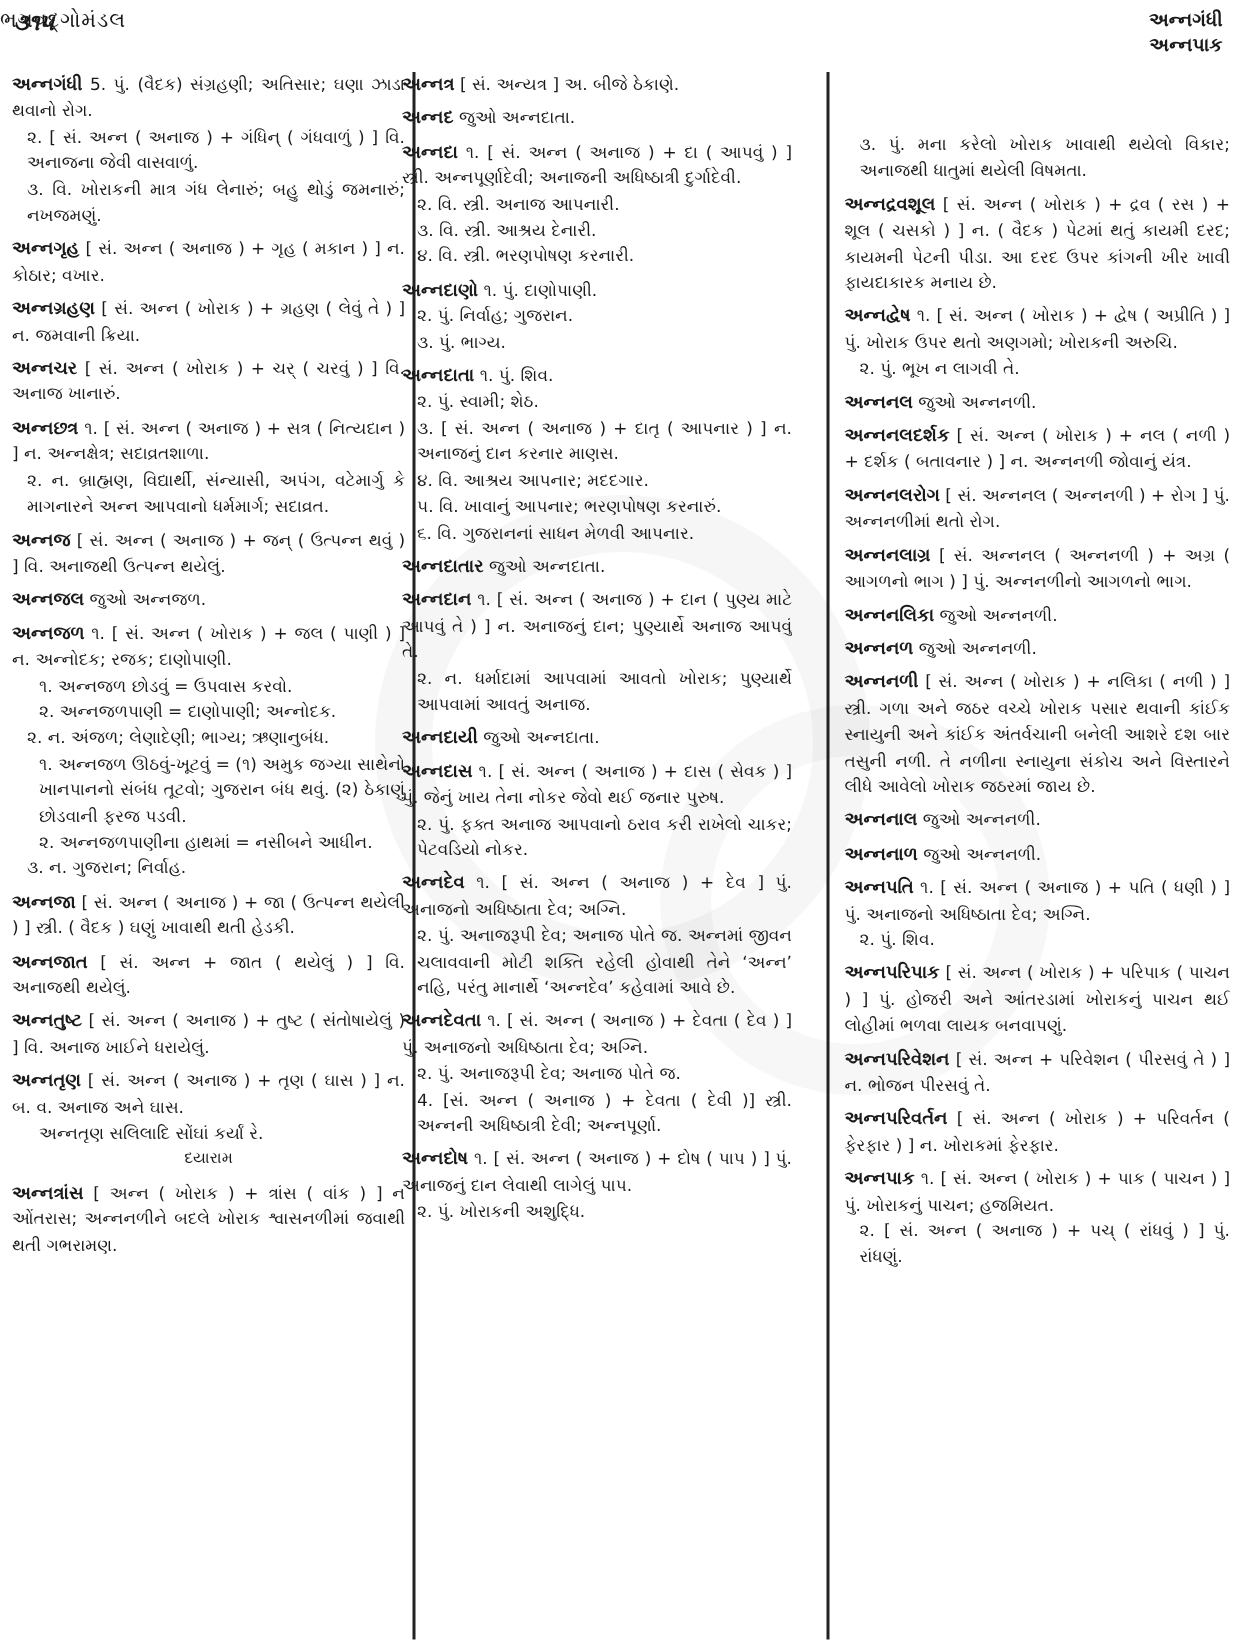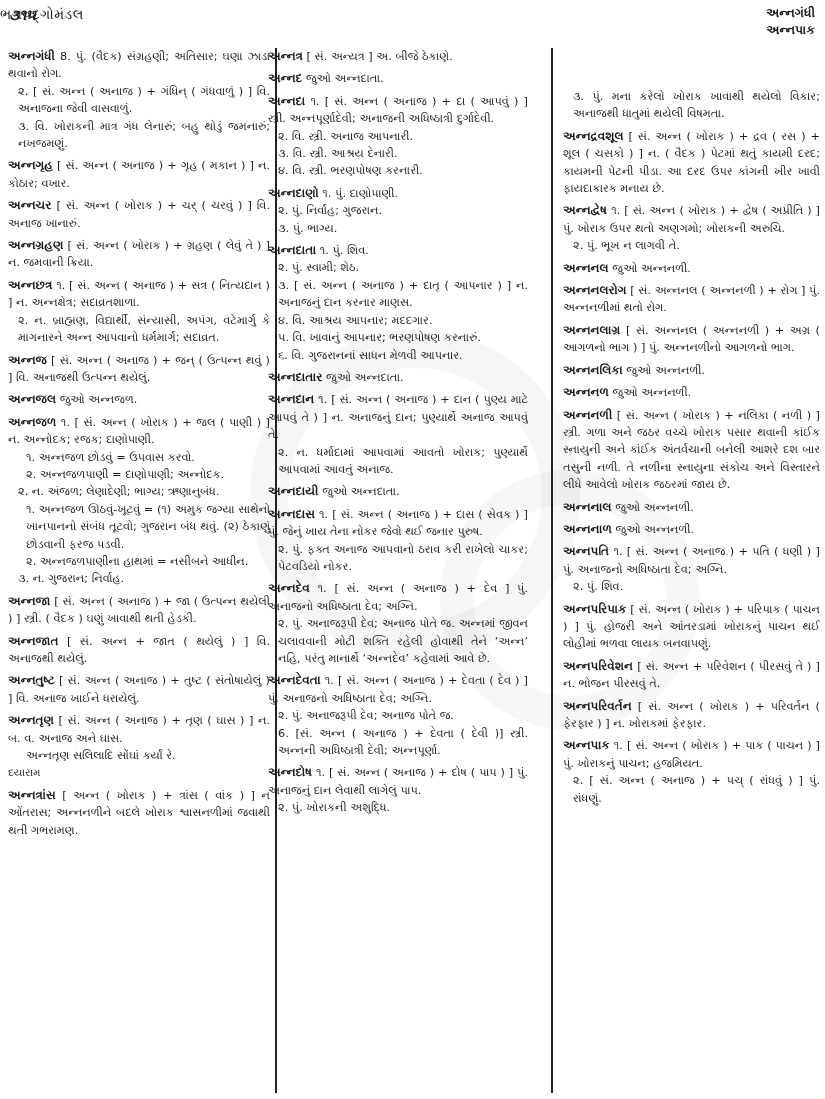--- a/index.html
+++ b/index.html
@@ -19,21 +19,21 @@
   .col2 { left:268px; width:260px; }
   .col3 { left:563px; width:257px;margin-top:40px; }
   .divider { position:absolute; top:0; height:1045px; width:2px; background:#222; }
   .d1 { left:275px; }
   .d2 { left:551px; }
   .entry { margin:0 0 5px 0; text-align:justify; }
   .hw { font-weight:bold; font-size:12px; }
   .sense { display:block; padding-left:10px; }
   .sub { display:block; padding-left:18px; }
   .quote { display:block; padding-left:18px; }
-  .attrib { display:block; text-align:left; font-size:10.5px; }
+  .attrib { display:block; text-align:center; font-size:10.5px; }
   .watermark {
     position:absolute; left:250px; top:330px; width:330px; height:330px;
     border-radius:50%; border:38px solid rgba(0,0,0,0.035); box-sizing:border-box;
   }
   .watermark2 {
     position:absolute; left:440px; top:470px; width:260px; height:260px;
     border-radius:50%; border:34px solid rgba(0,0,0,0.03); box-sizing:border-box;
   }
 </style>
 </head>
@@ -46,24 +46,24 @@
   <div class="page-num">૩૧૫</div>
   <div class="running-title">ભગવદ્ગોમંડલ</div>
   <div class="guide">
     <div>અન્નગંધી</div>
     <div>અન્નપાક</div>
   </div>
 </div>
 
 <div class="columns">
   <div class="col col1">
-      <div class="entry"><span class="hw">અન્નગંધી</span> <span class="">8. પું. (વૈદક) સંગ્રહણી; અતિસાર; ઘણા ઝાડા થવાનો રોગ.</span><span class="sense">૨. [ સં. અન્ન ( અનાજ ) + ગંધિન્ ( ગંધવાળું ) ] વિ. અનાજના જેવી વાસવાળું.</span><span class="sense">૩. વિ. ખોરાકની માત્ર ગંધ લેનારું; બહુ થોડું જમનારું; નખજમણું.</span></div>
+      <div class="entry"><span class="hw">અન્નગંધી</span> <span class="">5. પું. (વૈદક) સંગ્રહણી; અતિસાર; ઘણા ઝાડા થવાનો રોગ.</span><span class="sense">૨. [ સં. અન્ન ( અનાજ ) + ગંધિન્ ( ગંધવાળું ) ] વિ. અનાજના જેવી વાસવાળું.</span><span class="sense">૩. વિ. ખોરાકની માત્ર ગંધ લેનારું; બહુ થોડું જમનારું; નખજમણું.</span></div>
       <div class="entry"><span class="hw">અન્નગૃહ</span> <span class="">[ સં. અન્ન ( અનાજ ) + ગૃહ ( મકાન ) ] ન. કોઠાર; વખાર.</span></div>
+      <div class="entry"><span class="hw">અન્નગ્રહણ</span> <span class="">[ સં. અન્ન ( ખોરાક ) + ગ્રહણ ( લેવું તે ) ] ન. જમવાની ક્રિયા.</span></div>
       <div class="entry"><span class="hw">અન્નચર</span> <span class="">[ સં. અન્ન ( ખોરાક ) + ચર્ ( ચરવું ) ] વિ. અનાજ ખાનારું.</span></div>
-      <div class="entry"><span class="hw">અન્નગ્રહણ</span> <span class="">[ સં. અન્ન ( ખોરાક ) + ગ્રહણ ( લેવું તે ) ] ન. જમવાની ક્રિયા.</span></div>
       <div class="entry"><span class="hw">અન્નછત્ર</span> <span class="">૧. [ સં. અન્ન ( અનાજ ) + સત્ર ( નિત્યદાન ) ] ન. અન્નક્ષેત્ર; સદાવ્રતશાળા.</span><span class="sense">૨. ન. બ્રાહ્મણ, વિદ્યાર્થી, સંન્યાસી, અપંગ, વટેમાર્ગુ કે માગનારને અન્ન આપવાનો ધર્મમાર્ગ; સદાવ્રત.</span></div>
       <div class="entry"><span class="hw">અન્નજ</span> <span class="">[ સં. અન્ન ( અનાજ ) + જન્ ( ઉત્પન્ન થવું ) ] વિ. અનાજથી ઉત્પન્ન થયેલું.</span></div>
       <div class="entry"><span class="hw">અન્નજલ</span> <span class="">જુઓ અન્નજળ.</span></div>
       <div class="entry"><span class="hw">અન્નજળ</span> <span class="">૧. [ સં. અન્ન ( ખોરાક ) + જલ ( પાણી ) ] ન. અન્નોદક; રજક; દાણોપાણી.</span><span class="sub">૧. અન્નજળ છોડવું = ઉપવાસ કરવો.</span><span class="sub">૨. અન્નજળપાણી = દાણોપાણી; અન્નોદક.</span><span class="sense">૨. ન. અંજળ; લેણાદેણી; ભાગ્ય; ઋણાનુબંધ.</span><span class="sub">૧. અન્નજળ ઊઠવું-ખૂટવું = (૧) અમુક જગ્યા સાથેનો ખાનપાનનો સંબંધ તૂટવો; ગુજરાન બંધ થવું. (૨) ઠેકાણું છોડવાની ફરજ પડવી.</span><span class="sub">૨. અન્નજળપાણીના હાથમાં = નસીબને આધીન.</span><span class="sense">૩. ન. ગુજરાન; નિર્વાહ.</span></div>
       <div class="entry"><span class="hw">અન્નજા</span> <span class="">[ સં. અન્ન ( અનાજ ) + જા ( ઉત્પન્ન થયેલી ) ] સ્ત્રી. ( વૈદક ) ઘણું ખાવાથી થતી હેડકી.</span></div>
       <div class="entry"><span class="hw">અન્નજાત</span> <span class="">[ સં. અન્ન + જાત ( થયેલું ) ] વિ. અનાજથી થયેલું.</span></div>
       <div class="entry"><span class="hw">અન્નતુષ્ટ</span> <span class="">[ સં. અન્ન ( અનાજ ) + તુષ્ટ ( સંતોષાયેલું ) ] વિ. અનાજ ખાઈને ધરાયેલું.</span></div>
       <div class="entry"><span class="hw">અન્નતૃણ</span> <span class="">[ સં. અન્ન ( અનાજ ) + તૃણ ( ઘાસ ) ] ન. બ. વ. અનાજ અને ઘાસ.</span><span class="quote">અન્નતૃણ સલિલાદિ સોંઘાં કર્યાં રે.</span><span class="attrib">દયારામ</span></div>
       <div class="entry"><span class="hw">અન્નત્રાંસ</span> <span class="">[ અન્ન ( ખોરાક ) + ત્રાંસ ( વાંક ) ] ન ઓંતરાસ; અન્નનળીને બદલે ખોરાક શ્વાસનળીમાં જવાથી થતી ગભરામણ.</span></div>
     </div>
@@ -72,31 +72,32 @@
       <div class="entry"><span class="hw">અન્નત્ર</span> <span class="">[ સં. અન્યત્ર ] અ. બીજે ઠેકાણે.</span></div>
       <div class="entry"><span class="hw">અન્નદ</span> <span class="">જુઓ અન્નદાતા.</span></div>
       <div class="entry"><span class="hw">અન્નદા</span> <span class="">૧. [ સં. અન્ન ( અનાજ ) + દા ( આપવું ) ] સ્ત્રી. અન્નપૂર્ણાદેવી; અનાજની અધિષ્ઠાત્રી દુર્ગાદેવી.</span><span class="sense">૨. વિ. સ્ત્રી. અનાજ આપનારી.</span><span class="sense">૩. વિ. સ્ત્રી. આશ્રય દેનારી.</span><span class="sense">૪. વિ. સ્ત્રી. ભરણપોષણ કરનારી.</span></div>
       <div class="entry"><span class="hw">અન્નદાણો</span> <span class="">૧. પું. દાણોપાણી.</span><span class="sense">૨. પું. નિર્વાહ; ગુજરાન.</span><span class="sense">૩. પું. ભાગ્ય.</span></div>
       <div class="entry"><span class="hw">અન્નદાતા</span> <span class="">૧. પું. શિવ.</span><span class="sense">૨. પું. સ્વામી; શેઠ.</span><span class="sense">૩. [ સં. અન્ન ( અનાજ ) + દાતૃ ( આપનાર ) ] ન. અનાજનું દાન કરનાર માણસ.</span><span class="sense">૪. વિ. આશ્રય આપનાર; મદદગાર.</span><span class="sense">૫. વિ. ખાવાનું આપનાર; ભરણપોષણ કરનારું.</span><span class="sense">૬. વિ. ગુજરાનનાં સાધન મેળવી આપનાર.</span></div>
       <div class="entry"><span class="hw">અન્નદાતાર</span> <span class="">જુઓ અન્નદાતા.</span></div>
       <div class="entry"><span class="hw">અન્નદાન</span> <span class="">૧. [ સં. અન્ન ( અનાજ ) + દાન ( પુણ્ય માટે આપવું તે ) ] ન. અનાજનું દાન; પુણ્યાર્થે અનાજ આપવું તે.</span><span class="sense">૨. ન. ધર્માદામાં આપવામાં આવતો ખોરાક; પુણ્યાર્થે આપવામાં આવતું અનાજ.</span></div>
       <div class="entry"><span class="hw">અન્નદાયી</span> <span class="">જુઓ અન્નદાતા.</span></div>
       <div class="entry"><span class="hw">અન્નદાસ</span> <span class="">૧. [ સં. અન્ન ( અનાજ ) + દાસ ( સેવક ) ] પું. જેનું ખાય તેના નોકર જેવો થઈ જનાર પુરુષ.</span><span class="sense">૨. પું. ફક્ત અનાજ આપવાનો ઠરાવ કરી રાખેલો ચાકર; પેટવડિયો નોકર.</span></div>
       <div class="entry"><span class="hw">અન્નદેવ</span> <span class="">૧. [ સં. અન્ન ( અનાજ ) + દેવ ] પું. અનાજનો અધિષ્ઠાતા દેવ; અગ્નિ.</span><span class="sense">૨. પું. અનાજરૂપી દેવ; અનાજ પોતે જ. અન્નમાં જીવન ચલાવવાની મોટી શક્તિ રહેલી હોવાથી તેને ‘અન્ન’ નહિ, પરંતુ માનાર્થે ‘અન્નદેવ’ કહેવામાં આવે છે.</span></div>
-      <div class="entry"><span class="hw">અન્નદેવતા</span> <span class="">૧. [ સં. અન્ન ( અનાજ ) + દેવતા ( દેવ ) ] પું. અનાજનો અધિષ્ઠાતા દેવ; અગ્નિ.</span><span class="sense">૨. પું. અનાજરૂપી દેવ; અનાજ પોતે જ.</span><span class="sense">6. [સં. અન્ન ( અનાજ ) + દેવતા ( દેવી )] સ્ત્રી. અન્નની અધિષ્ઠાત્રી દેવી; અન્નપૂર્ણા.</span></div>
+      <div class="entry"><span class="hw">અન્નદેવતા</span> <span class="">૧. [ સં. અન્ન ( અનાજ ) + દેવતા ( દેવ ) ] પું. અનાજનો અધિષ્ઠાતા દેવ; અગ્નિ.</span><span class="sense">૨. પું. અનાજરૂપી દેવ; અનાજ પોતે જ.</span><span class="sense">4. [સં. અન્ન ( અનાજ ) + દેવતા ( દેવી )] સ્ત્રી. અન્નની અધિષ્ઠાત્રી દેવી; અન્નપૂર્ણા.</span></div>
       <div class="entry"><span class="hw">અન્નદોષ</span> <span class="">૧. [ સં. અન્ન ( અનાજ ) + દોષ ( પાપ ) ] પું. અનાજનું દાન લેવાથી લાગેલું પાપ.</span><span class="sense">૨. પું. ખોરાકની અશુદ્ધિ.</span></div>
     </div>
   <div class="divider d2"></div>
   <div class="col col3">
       <div class="entry">
         <span class="sense">૩. પું. મના કરેલો ખોરાક ખાવાથી થયેલો વિકાર; અનાજથી ધાતુમાં થયેલી વિષમતા.</span>
       </div>
       <div class="entry"><span class="hw">અન્નદ્રવશૂલ</span> <span class="">[ સં. અન્ન ( ખોરાક ) + દ્રવ ( રસ ) + શૂલ ( ચસકો ) ] ન. ( વૈદક ) પેટમાં થતું કાયમી દરદ; કાયમની પેટની પીડા. આ દરદ ઉપર કાંગની ખીર ખાવી ફાયદાકારક મનાય છે.</span></div>
       <div class="entry"><span class="hw">અન્નદ્વેષ</span> <span class="">૧. [ સં. અન્ન ( ખોરાક ) + દ્વેષ ( અપ્રીતિ ) ] પું. ખોરાક ઉપર થતો અણગમો; ખોરાકની અરુચિ.</span><span class="sense">૨. પું. ભૂખ ન લાગવી તે.</span></div>
       <div class="entry"><span class="hw">અન્નનલ</span> <span class="">જુઓ અન્નનળી.</span></div>
+      <div class="entry"><span class="hw">અન્નનલદર્શક</span> <span class="">[ સં. અન્ન ( ખોરાક ) + નલ ( નળી ) + દર્શક ( બતાવનાર ) ] ન. અન્નનળી જોવાનું યંત્ર.</span></div>
       <div class="entry"><span class="hw">અન્નનલરોગ</span> <span class="">[ સં. અન્નનલ ( અન્નનળી ) + રોગ ] પું. અન્નનળીમાં થતો રોગ.</span></div>
       <div class="entry"><span class="hw">અન્નનલાગ્ર</span> <span class="">[ સં. અન્નનલ ( અન્નનળી ) + અગ્ર ( આગળનો ભાગ ) ] પું. અન્નનળીનો આગળનો ભાગ.</span></div>
       <div class="entry"><span class="hw">અન્નનલિકા</span> <span class="">જુઓ અન્નનળી.</span></div>
       <div class="entry"><span class="hw">અન્નનળ</span> <span class="">જુઓ અન્નનળી.</span></div>
       <div class="entry"><span class="hw">અન્નનળી</span> <span class="">[ સં. અન્ન ( ખોરાક ) + નલિકા ( નળી ) ] સ્ત્રી. ગળા અને જઠર વચ્ચે ખોરાક પસાર થવાની કાંઈક સ્નાયુની અને કાંઈક અંતર્વચાની બનેલી આશરે દશ બાર તસુની નળી. તે નળીના સ્નાયુના સંકોચ અને વિસ્તારને લીધે આવેલો ખોરાક જઠરમાં જાય છે.</span></div>
       <div class="entry"><span class="hw">અન્નનાલ</span> <span class="">જુઓ અન્નનળી.</span></div>
       <div class="entry"><span class="hw">અન્નનાળ</span> <span class="">જુઓ અન્નનળી.</span></div>
       <div class="entry"><span class="hw">અન્નપતિ</span> <span class="">૧. [ સં. અન્ન ( અનાજ ) + પતિ ( ધણી ) ] પું. અનાજનો અધિષ્ઠાતા દેવ; અગ્નિ.</span><span class="sense">૨. પું. શિવ.</span></div>
       <div class="entry"><span class="hw">અન્નપરિપાક</span> <span class="">[ સં. અન્ન ( ખોરાક ) + પરિપાક ( પાચન ) ] પું. હોજરી અને આંતરડામાં ખોરાકનું પાચન થઈ લોહીમાં ભળવા લાયક બનવાપણું.</span></div>
       <div class="entry"><span class="hw">અન્નપરિવેશન</span> <span class="">[ સં. અન્ન + પરિવેશન ( પીરસવું તે ) ] ન. ભોજન પીરસવું તે.</span></div>

